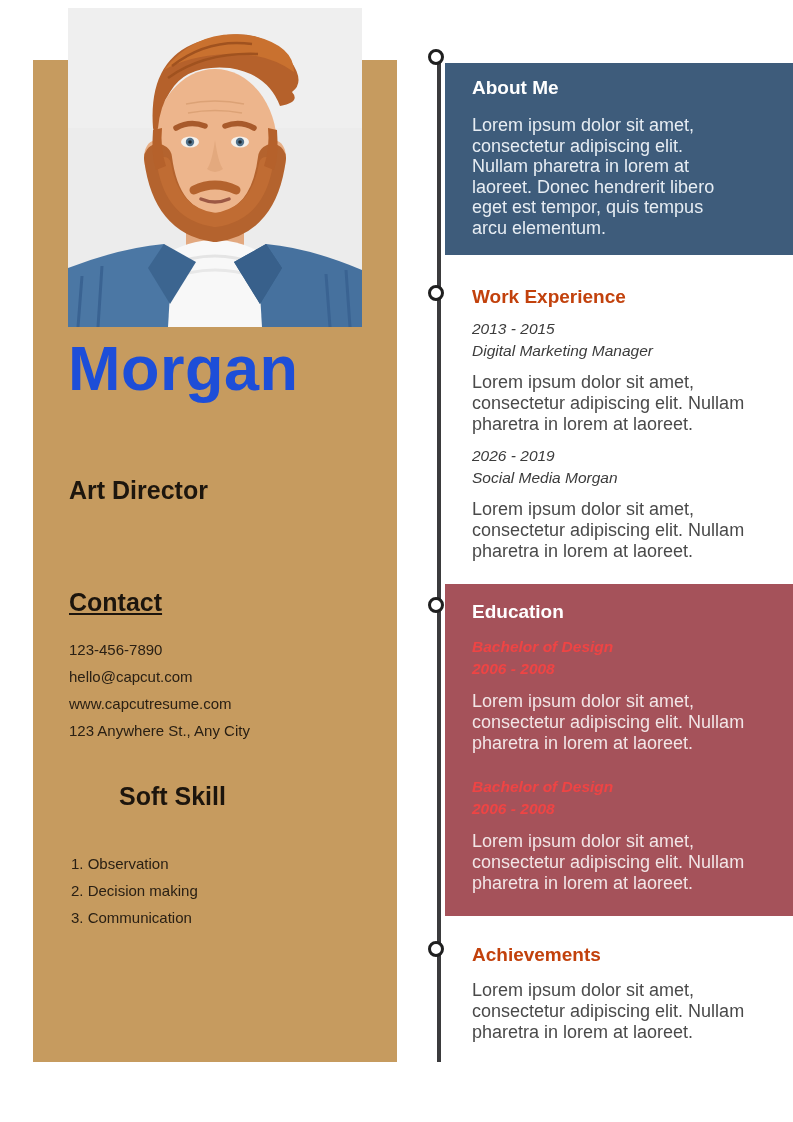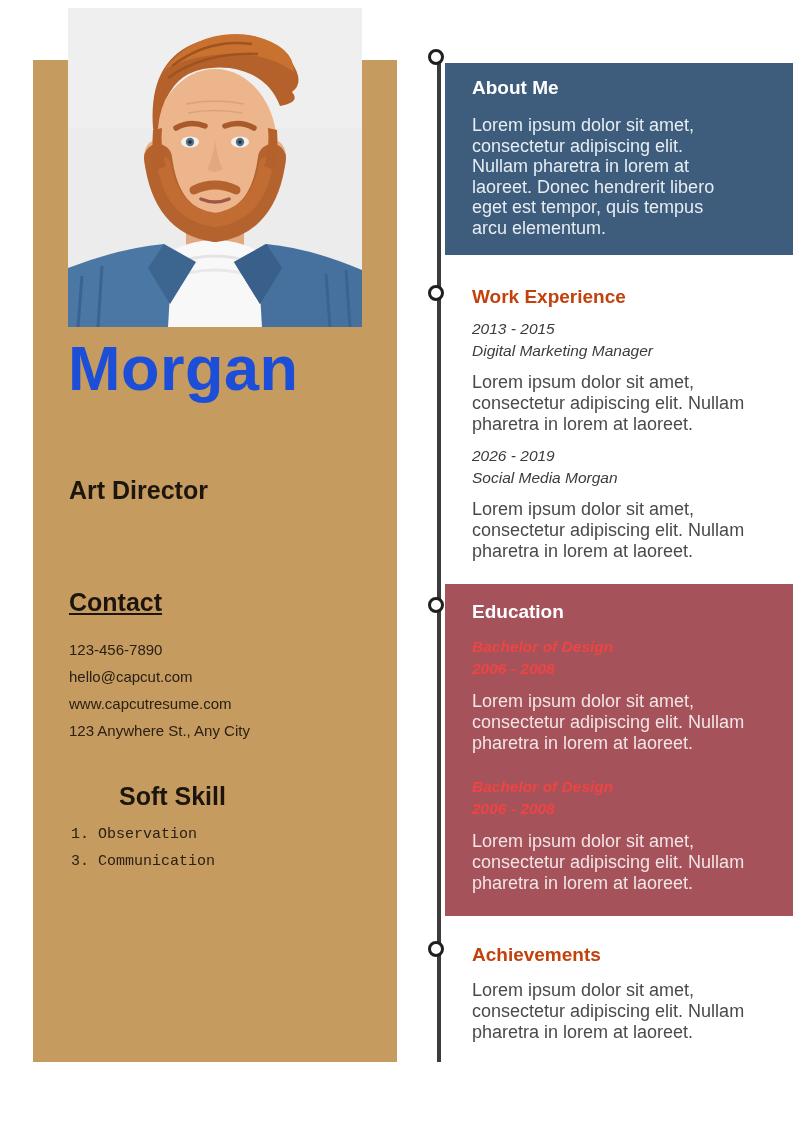--- a/index.html
+++ b/index.html
@@ -38,21 +38,21 @@
     font-size:25px; font-weight:700; color:#1C150D; z-index:2;
   }
   .contact-heading { top:588px;text-decoration:underline; }
   .skill-heading { left:71px; top:782px;margin-left:48px; }
   .panel-list {
     position:absolute; left:69px; z-index:2;
     font-size:15px; line-height:27px; color:#2A2014;
     list-style:none;
   }
   .contact-list { top:636px; }
-  .skill-list { left:71px; top:821px;font-family:Liberation Mono, monospace; }
+  .skill-list { left:71px; top:850px; }
 
   
   .timeline-line {
     position:absolute; left:437px; top:54px;
     width:4px; height:1008px;
     background:#3B3B3D; z-index:1;
   }
   .timeline-dot {
     position:absolute; left:428px;
     width:16px; height:16px;
@@ -173,20 +173,21 @@
 <ul class="panel-list contact-list">
   <li>123-456-7890</li>
   <li>hello@capcut.com</li>
   <li>www.capcutresume.com</li>
   <li>123 Anywhere St., Any City</li>
 </ul>
 
 <div class="panel-heading skill-heading">Soft Skill</div>
 <ul class="panel-list skill-list">
   <li>1. Observation</li>
+  <li>2. Decision making</li>
   <li>3. Communication</li>
 </ul>
 
 <div class="timeline-line"></div>
 <div class="timeline-dot dot-about"></div>
 <div class="timeline-dot dot-work"></div>
 <div class="timeline-dot dot-education"></div>
 <div class="timeline-dot dot-achievements"></div>
 
 <div class="about-box"></div>

